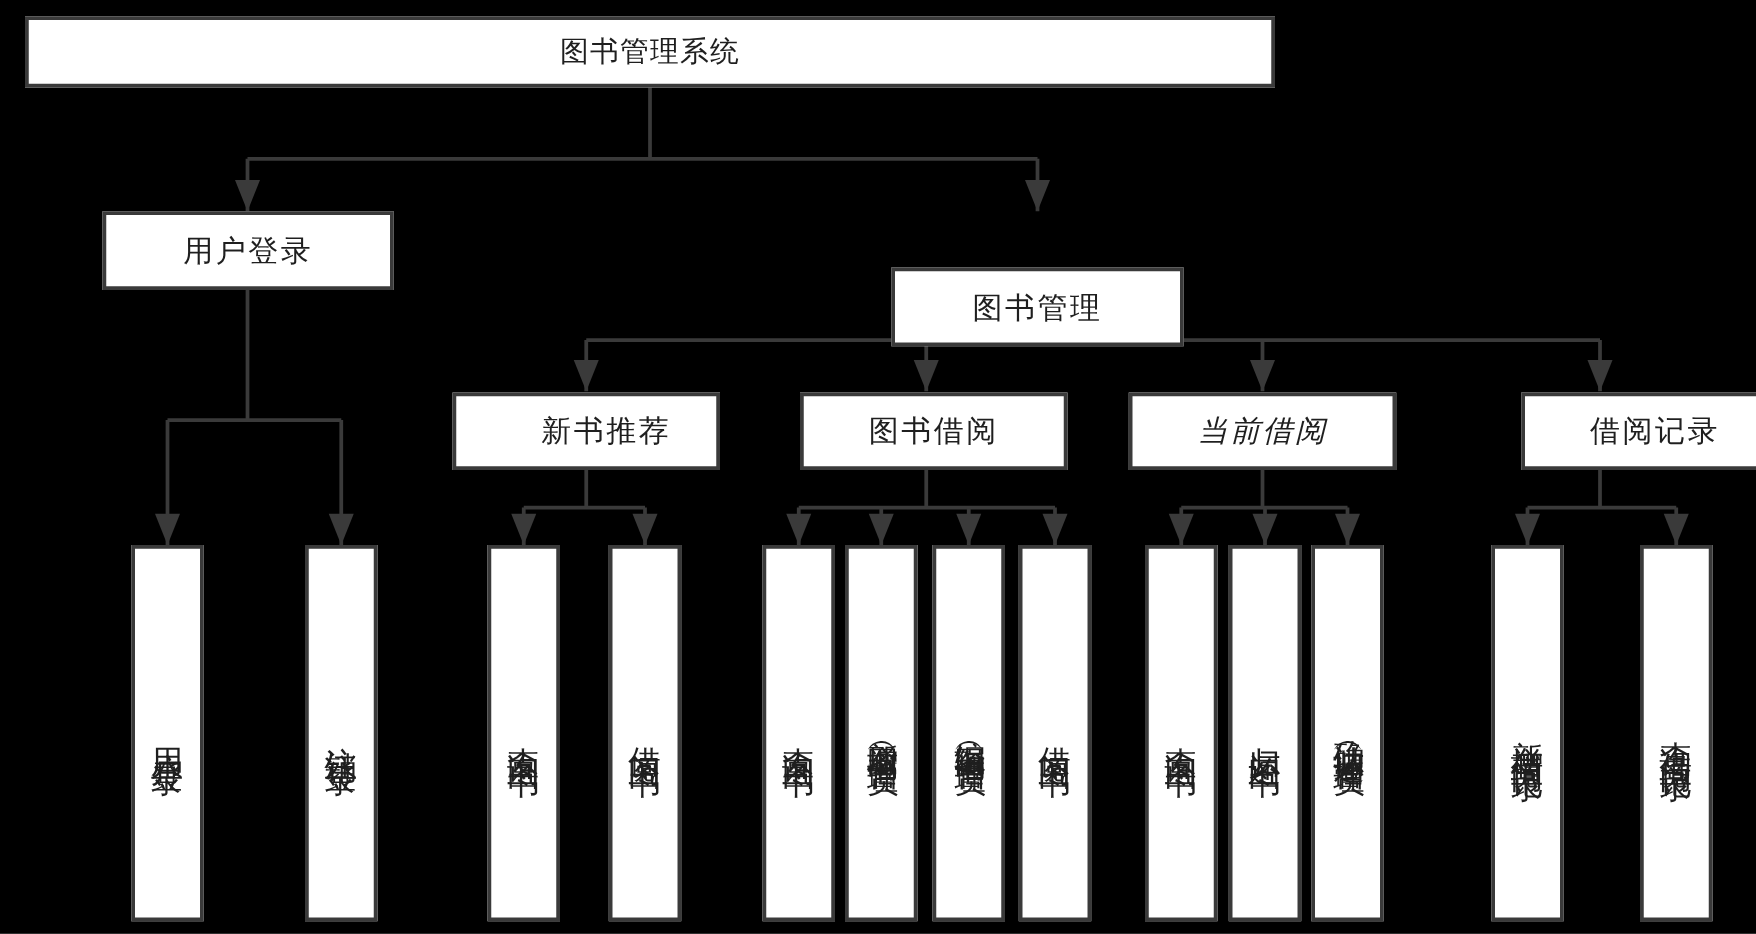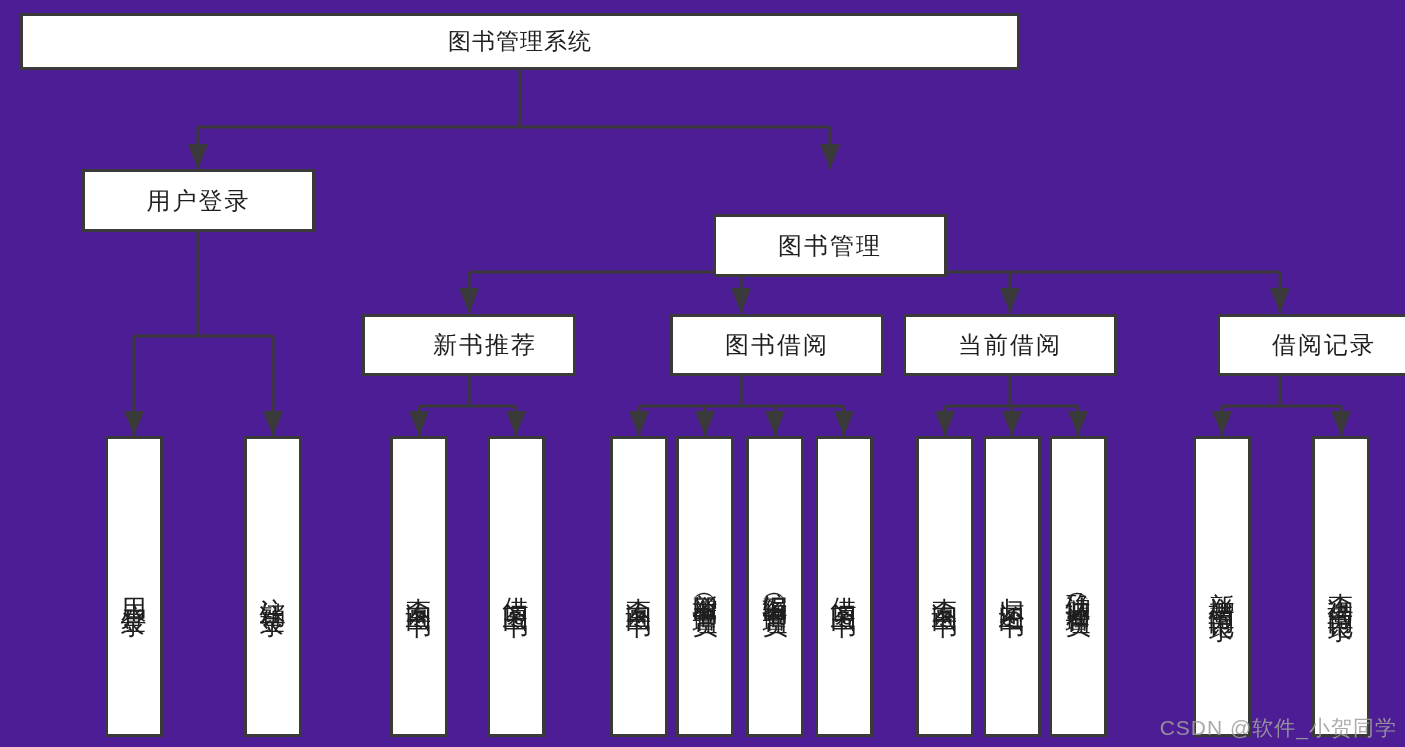--- a/index.html
+++ b/index.html
@@ -4,21 +4,21 @@
 <style>
   html, body { margin: 0; padding: 0; }
   body {
     font-family: "Liberation Sans", "DejaVu Sans", sans-serif;
     background: #ffffff;
   }
   .canvas {
     position: relative;
     width: 1405px;
     height: 747px;
-    background: #4c1d95;
+    background: #000000;
     overflow: hidden;
   }
   .connectors {
     position: absolute;
     left: 0; top: 0;
     width: 1405px;
     height: 747px;
   }
   .node {
     position: absolute;
@@ -45,22 +45,22 @@
   .node-l2.pos-user  { left: 82px;  width: 233px; }
   .node-l2.pos-book  { left: 713px; width: 234px; margin-top: 45px; }
   .node-l3 {
     top: 314px;
     height: 62px;
     width: 214px;
     font-size: 24px;
     letter-spacing: 2px;
   }
   .node-l3.pos-0 { left: 362px; padding-left: 32px;  }
-  .node-l3.pos-1 { left: 670px; align-items: center;  }
-  .node-l3.pos-2 { left: 903px;  }
+  .node-l3.pos-1 { left: 640px; align-items: center;  }
+  .node-l3.pos-2 { left: 903px; font-style: italic;  }
   .node-l3.pos-3 { left: 1173px; margin-left: 44px; }
   .node-leaf {
     top: 436px;
     width: 58px;
     height: 301px;
     font-size: 26px;
   }
   .node-leaf span {
     writing-mode: vertical-lr;
     text-orientation: mixed;
@@ -228,14 +228,13 @@
   <div class="node node-leaf pos-10 tight">
     <span>确认归还（管理员）</span>
   </div>
   <div class="node node-leaf pos-11">
     <span>新增借阅记录</span>
   </div>
   <div class="node node-leaf pos-12">
     <span>查询借阅记录</span>
   </div>
 
-  <div class="watermark">CSDN @软件_小贺同学</div>
 </div>
 
 </body></html>

